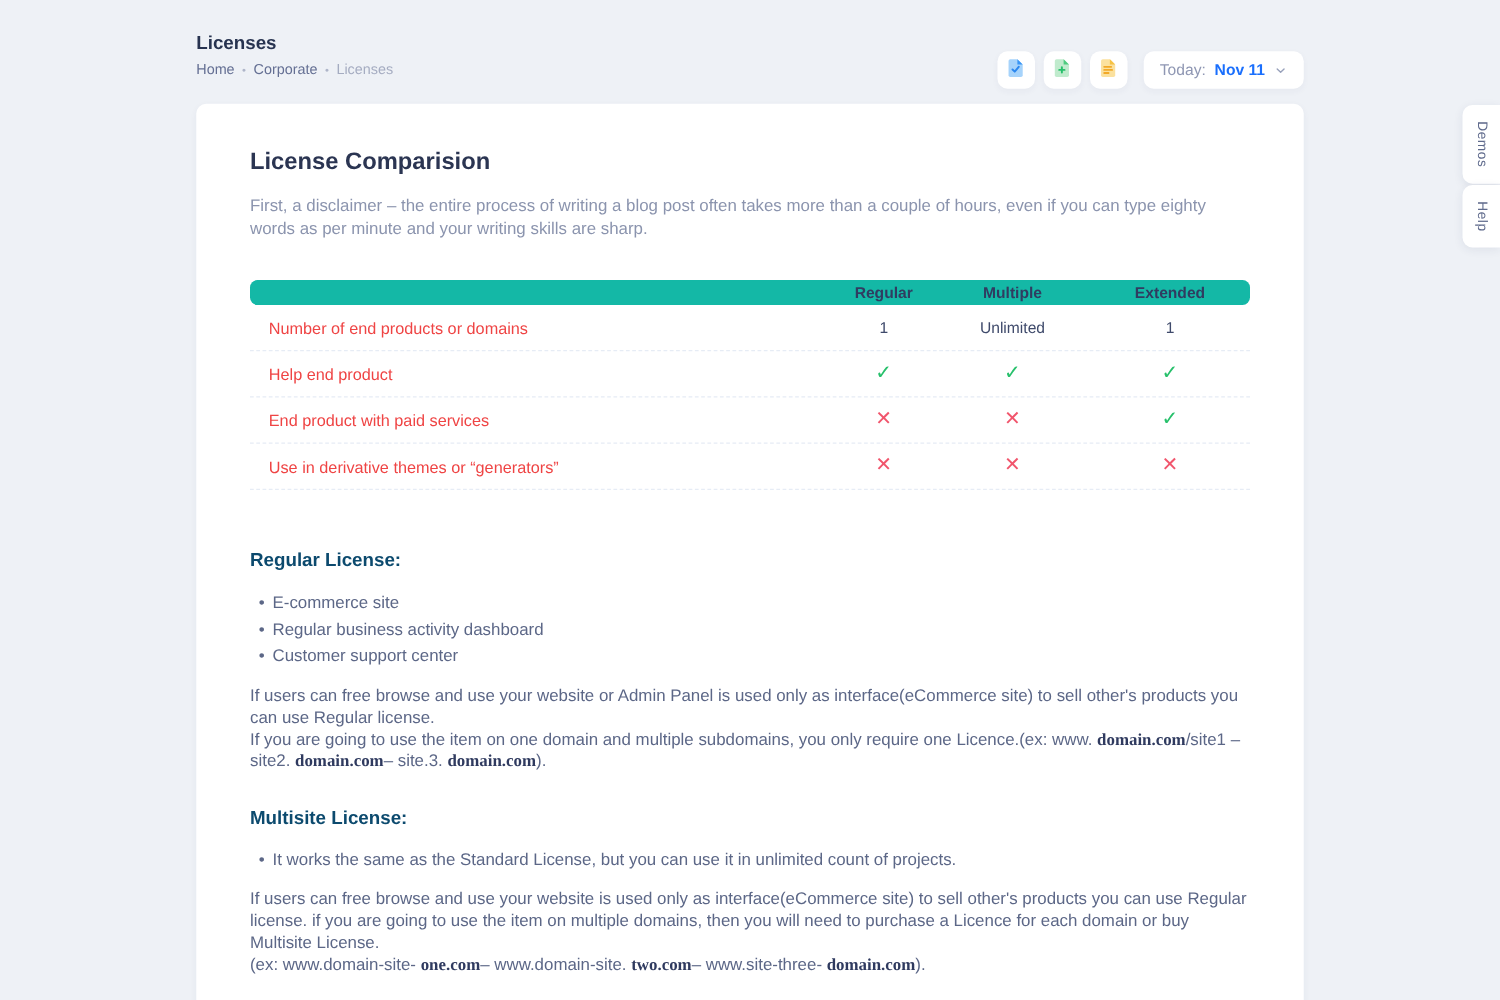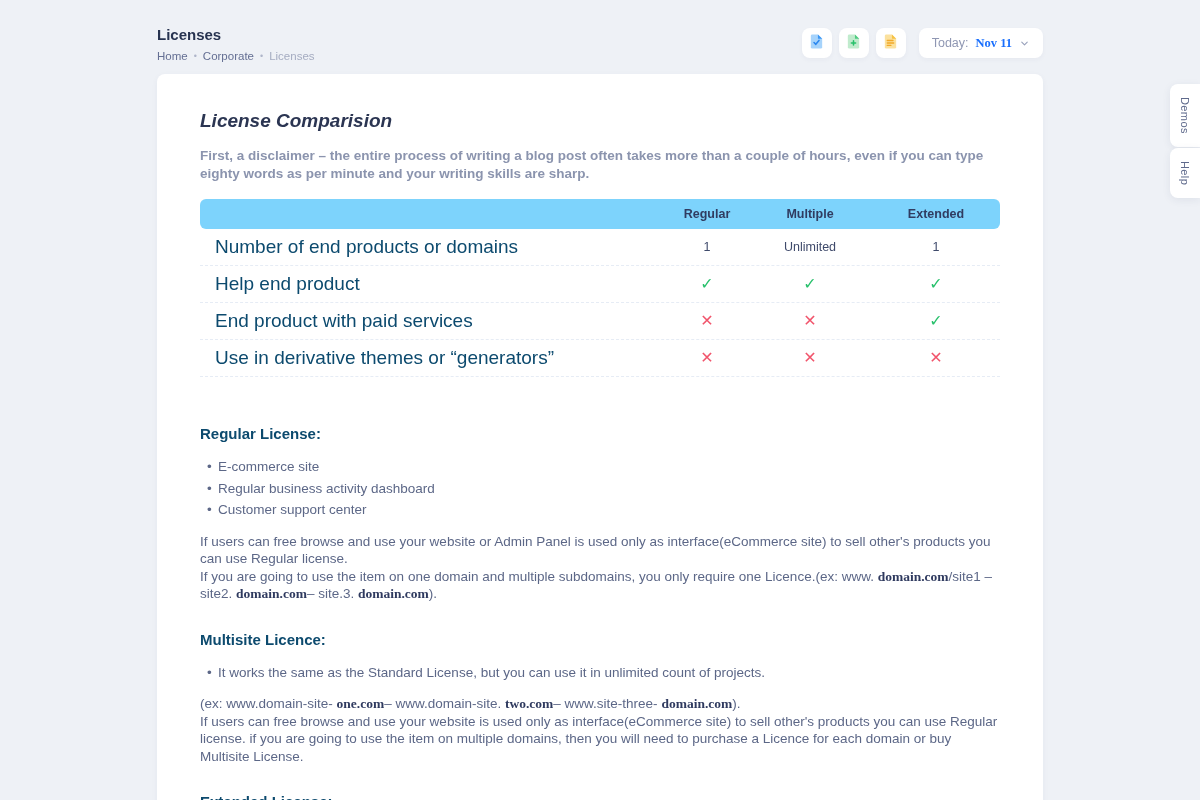--- a/index.html
+++ b/index.html
@@ -11,65 +11,65 @@
     color: #303e67;
   }
   .container { width: 886px; margin: 0 auto; }
 
   
   .topbar { display: flex; justify-content: space-between; align-items: flex-start; padding-top: 26px; }
   .page-title { font-size: 15px; font-weight: 700; color: #273350; margin: 0; }
   .breadcrumb { margin-top: 7px; font-size: 11.5px; color: #646f93; display: flex; align-items: center; gap: 5px; }
   .breadcrumb .sep { color: #aeb5c9; font-size: 9px; margin: 0 1px; }
   .breadcrumb .active { color: #a5acc1; }
-  .topbar-actions { display: flex; align-items: center; gap: 7px; margin-top: 2px; }
+  .topbar-actions { display: flex; align-items: center; gap: 7px; margin-top: 15px; }
   .icon-btn {
     width: 30px; height: 30px; background: #fff; border: none; border-radius: 8px;
     display: flex; align-items: center; justify-content: center; cursor: pointer;
     box-shadow: 0 2px 5px rgba(42,54,92,.04);
   }
   .date-btn {
     height: 30px; background: #fff; border: none; border-radius: 8px; cursor: pointer;
     display: flex; align-items: center; gap: 7px; padding: 0 13px; margin-left: 6px;
     box-shadow: 0 2px 5px rgba(42,54,92,.04);
     font-family: "Liberation Sans", sans-serif; font-size: 12.5px;
   }
   .date-btn .prefix { color: #8f97b3; }
-  .date-btn .value { color: #1a6ffd; font-weight: 700; font-family: Liberation Serif, serif; }
+  .date-btn .value { color: #1a6ffd; font-weight: 700; }
 
   
   .side-tab {
     position: fixed; right: 0; background: #fff; cursor: pointer;
     border-radius: 8px 0 0 8px; box-shadow: 0 2px 8px rgba(44,56,92,.08);
     writing-mode: vertical-rl; padding: 13px 9px;
     font-size: 11px; color: #5f6a8c; letter-spacing: .4px;
   }
   .side-tab.demos { top: 84px; }
   .side-tab.help  { top: 148px; }
 
   
   .card {
     background: #fff; border-radius: 8px; margin-top: 12px; min-height: 740px;
     padding: 36px 43px 60px; box-shadow: 0 2px 6px rgba(42,54,92,.05);
   }
-  .card-heading { font-size: 19px; font-weight: 700; color: #2b3552; margin: 0 0 15px; font-style: italic; }
-  .disclaimer { font-size: 13.5px; line-height: 17.5px; color: #8b94ae; margin: 0 0 17px; font-weight: bold; }
+  .card-heading { font-size: 19px; font-weight: 700; color: #2b3552; margin: 0 0 15px; }
+  .disclaimer { font-size: 13.5px; line-height: 17.5px; color: #8b94ae; margin: 0 0 33px; }
 
   
   .ctable { margin-bottom: 48px; }
   .ctable-head, .ctable-row {
     display: grid; grid-template-columns: 1fr 54px 152px 100px;
     padding-right: 14px; align-items: center;
   }
   .ctable-head {
-    height: 30px; background: #7dd3fc; border-radius: 6px;
+    height: 20px; background: #14b8a6; border-radius: 6px;
     font-size: 12.5px; font-weight: 700; color: #303c61;
   }
   .ctable-row { height: 37px; border-bottom: 1px dashed #e6ecf5; }
-  .ctable-row .label { font-size: 19px; color: #0c4a6e; padding-left: 15px; }
+  .ctable-row .label { font-size: 13px; color: #ef4444; padding-left: 15px; }
   .cell-c { text-align: center; }
   .ctable-row .val { font-size: 12.5px; color: #3f4a6b; }
   .mark { font-size: 16px; line-height: 1; }
 
   
   .section-heading { font-size: 15px; font-weight: 700; color: #0c4a6e; margin: 0 0 16px; }
   .bullets { list-style: none; margin: 12px 0 14px; padding: 0; }
   .bullets li {
     position: relative; padding-left: 18px; margin-bottom: 4px;
     font-size: 13.5px; line-height: 17.5px; color: #5c6787;
@@ -184,27 +184,27 @@
         <li>Regular business activity dashboard</li>
         <li>Customer support center</li>
       </ul>
     <div class="paras">
         <p><span>If users can free browse and use your website or Admin Panel is used only as interface(eCommerce site) to sell other's products you can use Regular license.</span></p>
         <p><span>If you are going to use the item on one domain and multiple subdomains, you only require one Licence.(ex: www. </span><b>domain.com</b><span>/site1 – site2. </span><b>domain.com</b><span>– site.3. </span><b>domain.com</b><span>).</span></p>
       </div>
   </div>
 
   <div class="section">
-    <h3 class="section-heading">Multisite Licence:</h3>
+    <h3 class="section-heading">Multisite License:</h3>
     <ul class="bullets">
         <li>It works the same as the Standard License, but you can use it in unlimited count of projects.</li>
       </ul>
     <div class="paras">
+        <p><span>If users can free browse and use your website is used only as interface(eCommerce site) to sell other's products you can use Regular license. if you are going to use the item on multiple domains, then you will need to purchase a Licence for each domain or buy Multisite License.</span></p>
         <p><span>(ex: www.domain-site- </span><b>one.com</b><span>– www.domain-site. </span><b>two.com</b><span>– www.site-three- </span><b>domain.com</b><span>).</span></p>
-        <p><span>If users can free browse and use your website is used only as interface(eCommerce site) to sell other's products you can use Regular license. if you are going to use the item on multiple domains, then you will need to purchase a Licence for each domain or buy Multisite License.</span></p>
       </div>
   </div>
 
   <div class="section">
     <h3 class="section-heading">Extended License:</h3>
 
   </div>
 </div>
 
 </body></html>

